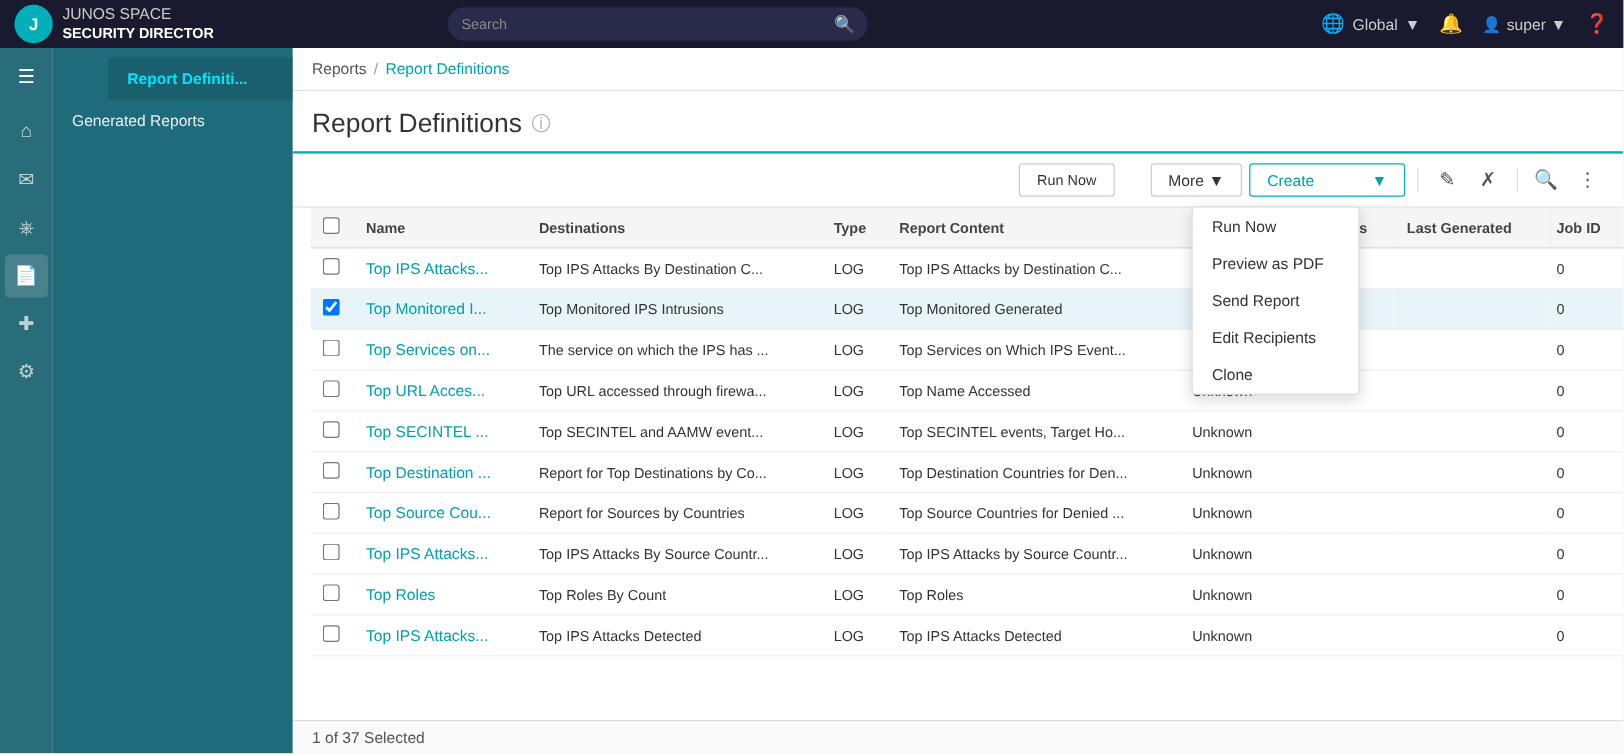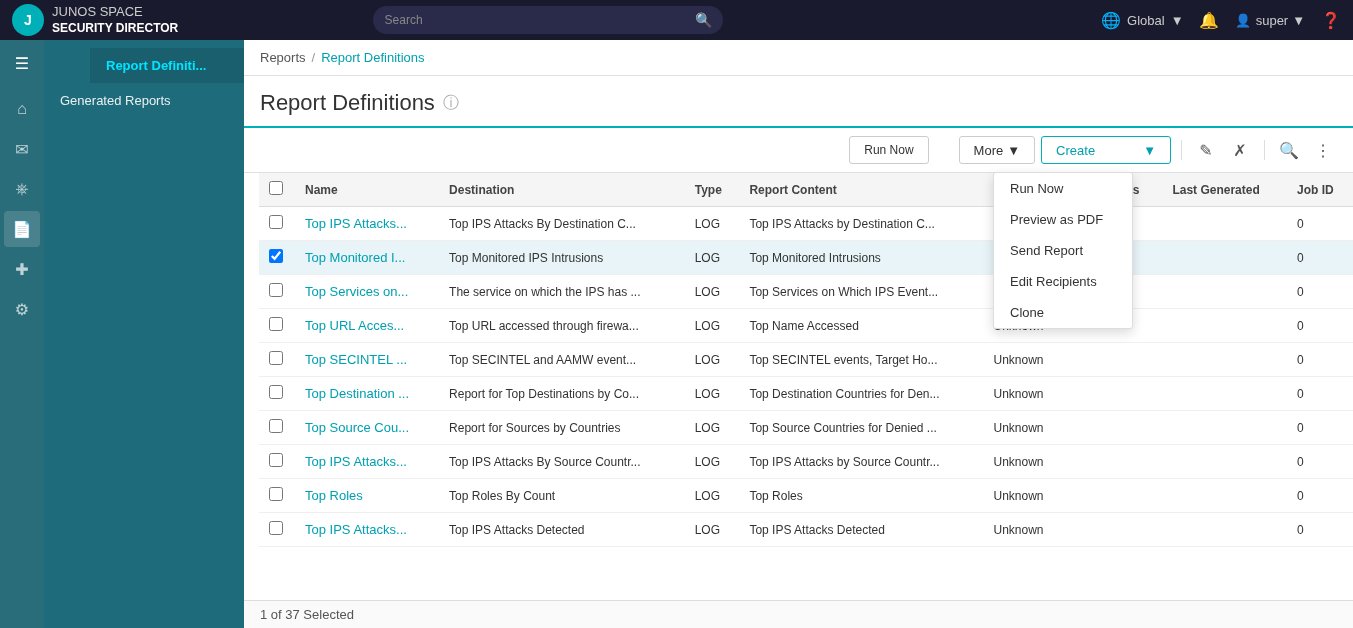--- a/index.html
+++ b/index.html
@@ -427,21 +427,21 @@
         <div class="menu-item">Clone</div>
       </div>
     </div>
 
     <div class="table-container">
       <table>
         <thead>
           <tr>
             <th><input type="checkbox" class="cb" style=""></th>
             <th>Name</th>
-            <th>Destination</th>
+            <th>Destinations</th>
             <th>Type</th>
             <th>Report Content</th>
             <th>Schedule</th>
             <th>Recipients</th>
             <th>Last Generated</th>
             <th>Job ID</th>
           </tr>
         </thead>
         <tbody id="table-body">
         <tr>
@@ -457,21 +457,21 @@
       <td></td>
       <td>0</td>
     </tr>
             <tr class="selected">
       <td>
         <input type="checkbox" class="cb" checked="" style="">
       </td>
       <td><span class="td-link">Top Monitored I...</span></td>
       <td>Top Monitored IPS Intrusions</td>
       <td>LOG</td>
-      <td>Top Monitored Intrusions</td>
+      <td>Top Monitored Generated</td>
       <td>Unknown</td>
       <td></td>
       <td></td>
       <td>0</td>
     </tr>
             <tr>
       <td>
         <input type="checkbox" class="cb" style="">
       </td>
       <td><span class="td-link">Top Services on...</span></td>

